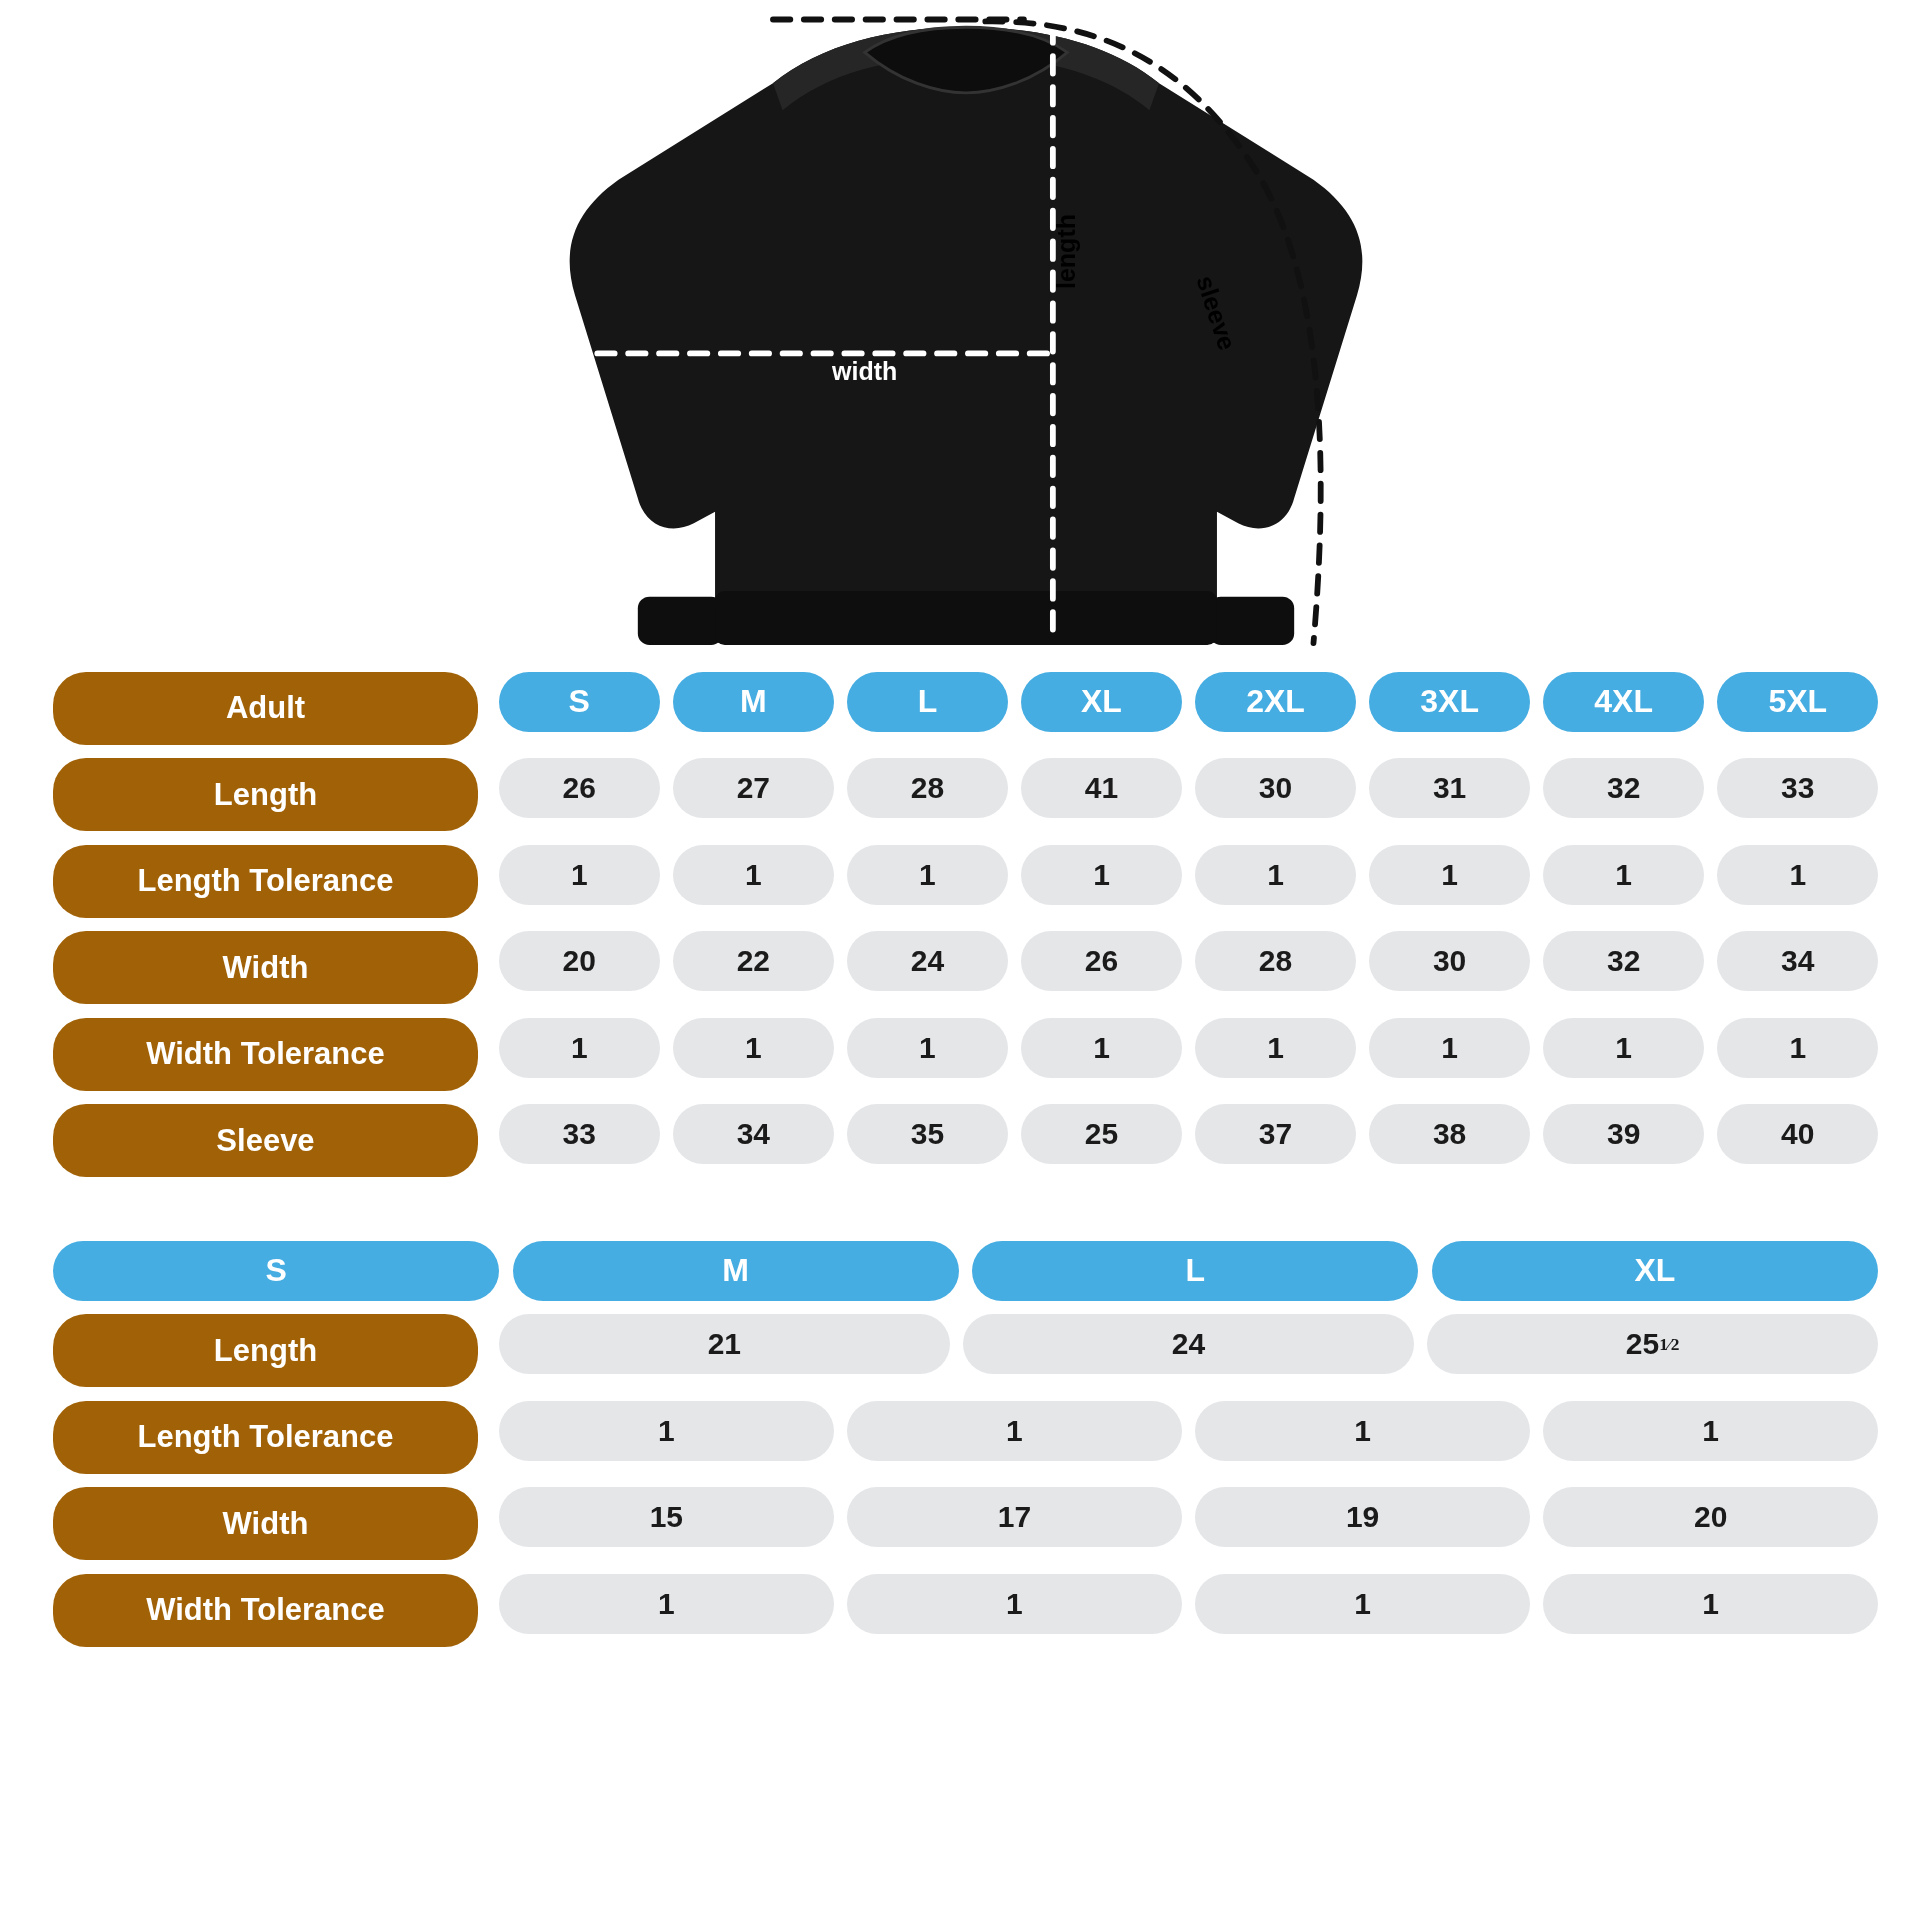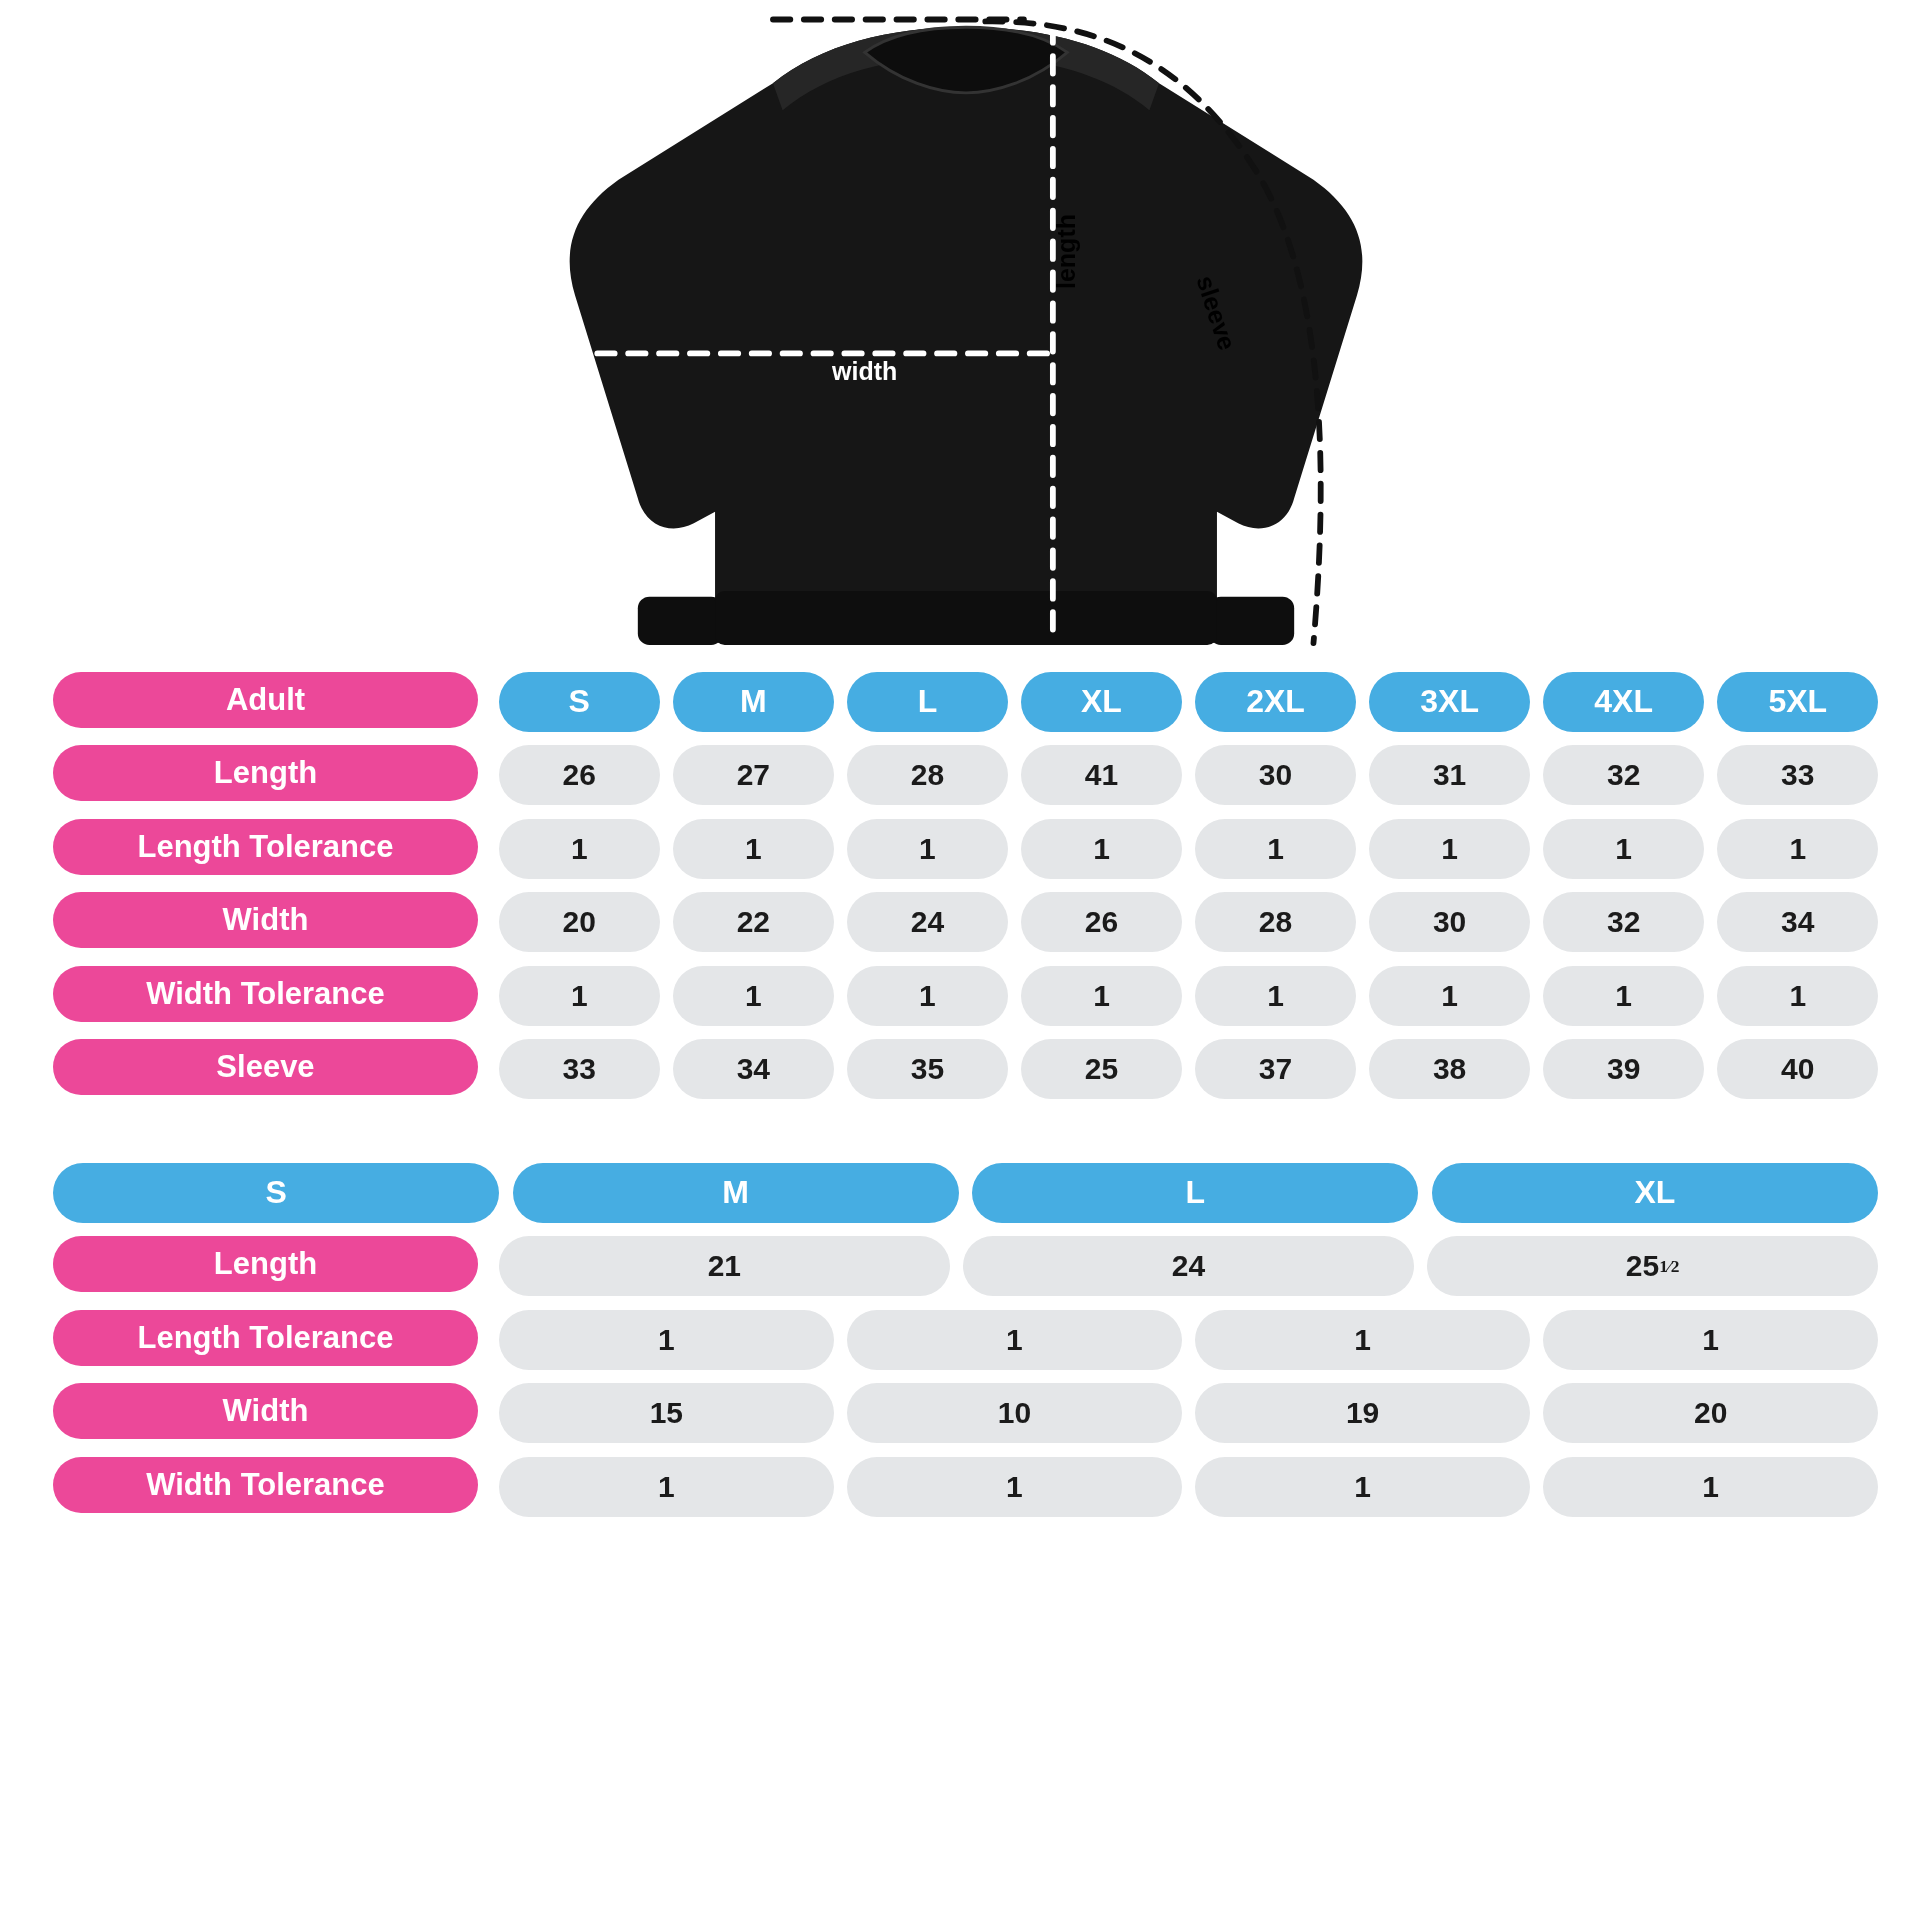--- a/index.html
+++ b/index.html
@@ -67,24 +67,24 @@
     padding: 0 53px;
   }
   .row {
     display: flex;
     align-items: stretch;
     margin-bottom: 13.5px;
   }
   .label-cell {
     width: 425px;
     flex: 0 0 425px;
-    background: #ec4899;
+    background: #a16207;
     color: #fff;
     border-radius: 33px;
-    height: 56px;
+    height: 73px;
     display: flex;
     align-items: center;
     justify-content: center;
     font-weight: 700;
     font-size: 31px;
     margin-right: 21px;
   }
   .cells {
     flex: 1 1 auto;
     display: flex;
@@ -281,21 +281,21 @@
         <div class="cell">1</div>
         <div class="cell">1</div>
         <div class="cell">1</div>
       </div>
     </div>
 
     <div class="row">
       <div class="label-cell">Width</div>
       <div class="cells">
         <div class="cell">15</div>
-        <div class="cell">10</div>
+        <div class="cell">17</div>
         <div class="cell">19</div>
         <div class="cell">20</div>
       </div>
     </div>
 
     <div class="row">
       <div class="label-cell">Width Tolerance</div>
       <div class="cells">
         <div class="cell">1</div>
         <div class="cell">1</div>

